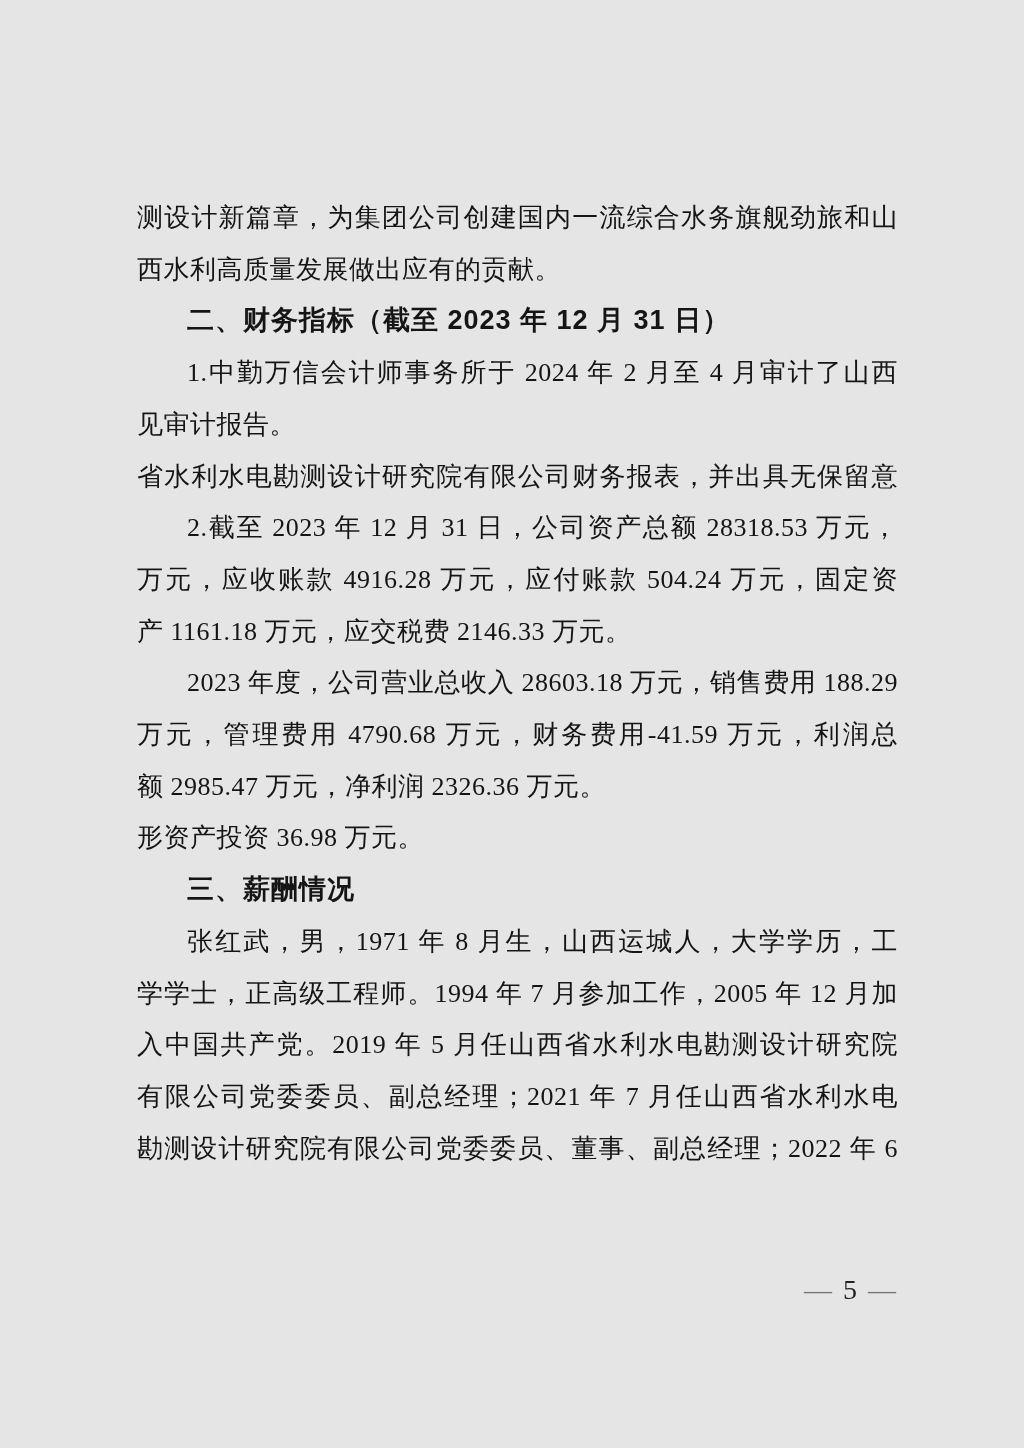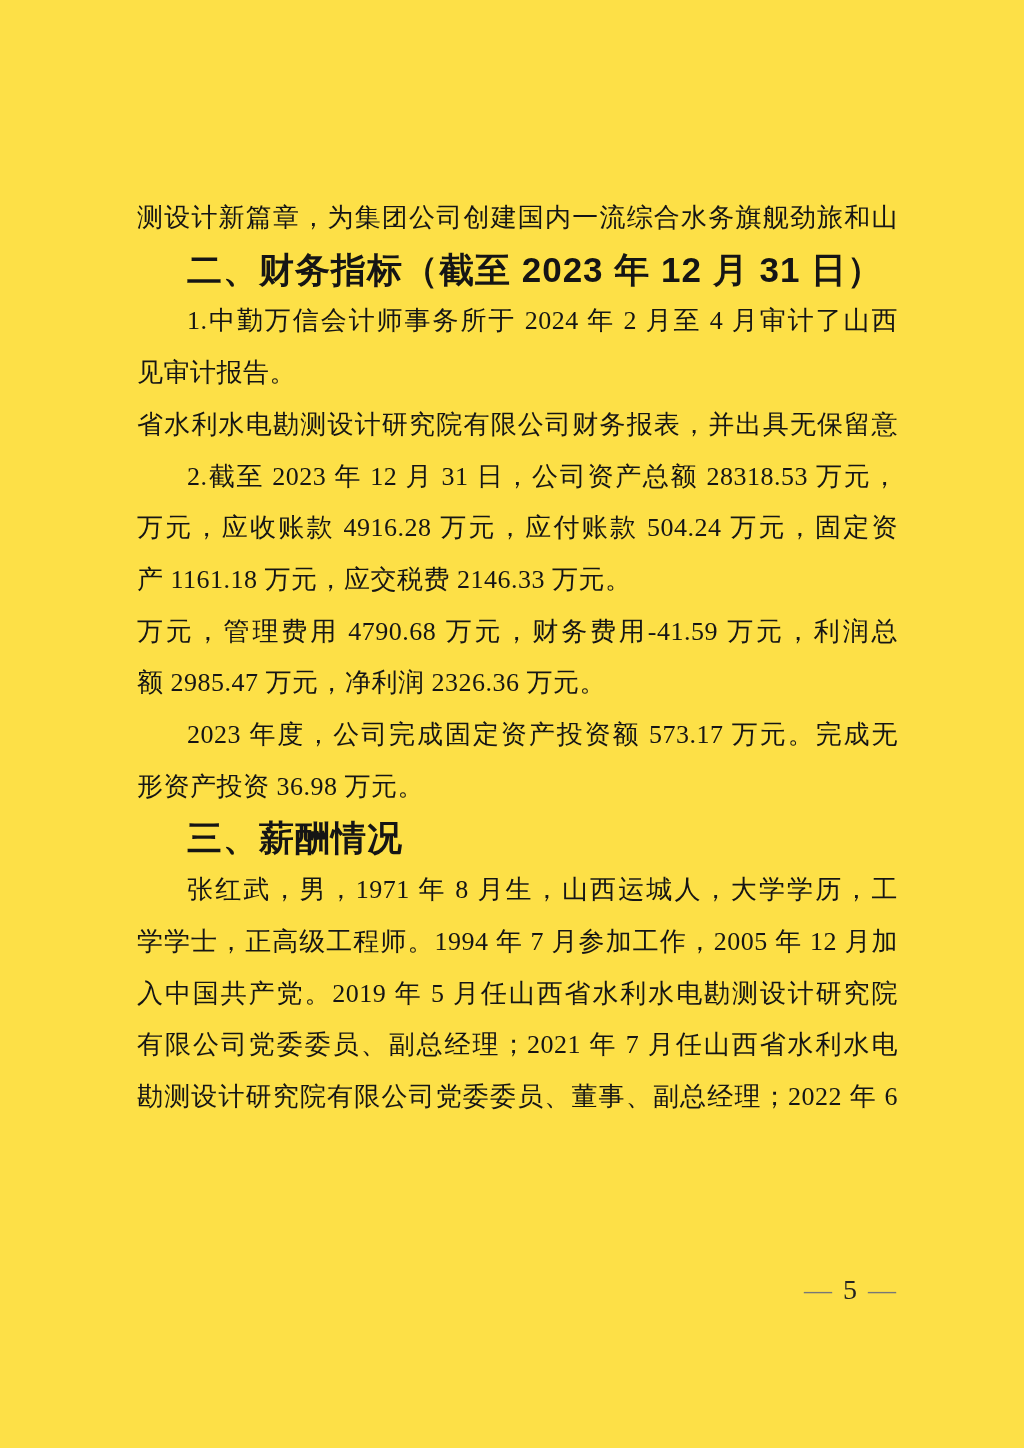--- a/index.html
+++ b/index.html
@@ -1,20 +1,20 @@
 <!DOCTYPE html>
 <html><head>
 <meta charset="utf-8">
 <style>
   html, body { margin: 0; padding: 0; }
   .page {
     position: relative;
     width: 1024px;
     height: 1448px;
-    background: #fde047;
+    background: #e5e5e5;
     overflow: hidden;
     font-family: "Liberation Serif", "DejaVu Serif", serif;
   }
   .content {
     position: absolute;
     left: 137px;
     top: 192px;
     width: 761px;
   }
   .line {
@@ -25,21 +25,21 @@
     white-space: nowrap;
   }
   .justify {
     text-align: justify;
     text-align-last: justify;
   }
   .indent { text-indent: 50px; }
   .heading {
     font-family: "Liberation Sans", "DejaVu Sans", sans-serif;
     font-weight: 700;
-    font-size: 35px;
+    font-size: 27px;
     letter-spacing: 1px;
   }
   .u {
     text-underline-offset: 5px;
     text-decoration-thickness: 1.2px;
   }
   .pagenum {
     position: absolute;
     top: 1274px;
     right: 127px;
@@ -51,42 +51,43 @@
   .pagenum .num { padding: 0 10px; }
 </style>
 </head>
 <body>
 
 <div class="page">
   <div class="content">
 
     <div class="line justify"><span>测设计新篇章，为集团公司创建国内一流综合水务旗舰劲旅和山</span></div>
 
+    <div class="line"><span>西水利高质量发展做出应有的贡献。</span></div>
 
     <div class="line heading indent"><span>二、财务指标（截至 2023 年 12 月 31 日）</span></div>
 
     <div class="line justify indent"><span>1.中勤万信会计师事务所于 2024 年 2 月至 4 月审计了山西</span></div>
 
     <div class="line"><span>见审计报告。</span></div>
 
     <div class="line justify"><span>省水利水电勘测设计研究院有限公司财务报表，并出具无保留意</span></div>
 
     <div class="line justify indent"><span>2.截至 2023 年 12 月 31 日，公司资产总额 </span><span class="u">28318.53</span><span> 万元，</span></div>
 
 
     <div class="line justify"><span>万元，应收账款 </span><span class="u">4916.28</span><span> 万元，应付账款 </span><span class="u">504.24</span><span> 万元，固定资</span></div>
 
     <div class="line"><span>产 </span><span class="u">1161.18</span><span> 万元，应交税费 </span><span class="u">2146.33</span><span> 万元。</span></div>
 
+    <div class="line justify indent"><span>2023 年度，公司营业总收入 </span><span class="u">28603.18</span><span> 万元，销售费用 </span><span class="u">188.29</span></div>
 
     <div class="line justify"><span>万元，管理费用 </span><span class="u">4790.68</span><span> 万元，财务费用</span><span class="u">-41.59</span><span> 万元，利润总</span></div>
 
     <div class="line"><span>额 </span><span class="u">2985.47</span><span> 万元，净利润 </span><span class="u">2326.36</span><span> 万元。</span></div>
 
-    <div class="line justify indent"><span>2023 年度，公司完成固定资产投资额 </span><span class="u">573.17</span><span> 万元。完成无</span></div>
 
     <div class="line"><span>形资产投资 </span><span class="u">36.98</span><span> 万元。</span></div>
 
     <div class="line heading indent"><span>三、薪酬情况</span></div>
 
     <div class="line justify indent"><span>张红武，男，1971 年 8 月生，山西运城人，大学学历，工</span></div>
 
     <div class="line justify"><span>学学士，正高级工程师。1994 年 7 月参加工作，2005 年 12 月加</span></div>
 
     <div class="line justify"><span>入中国共产党。2019 年 5 月任山西省水利水电勘测设计研究院</span></div>

